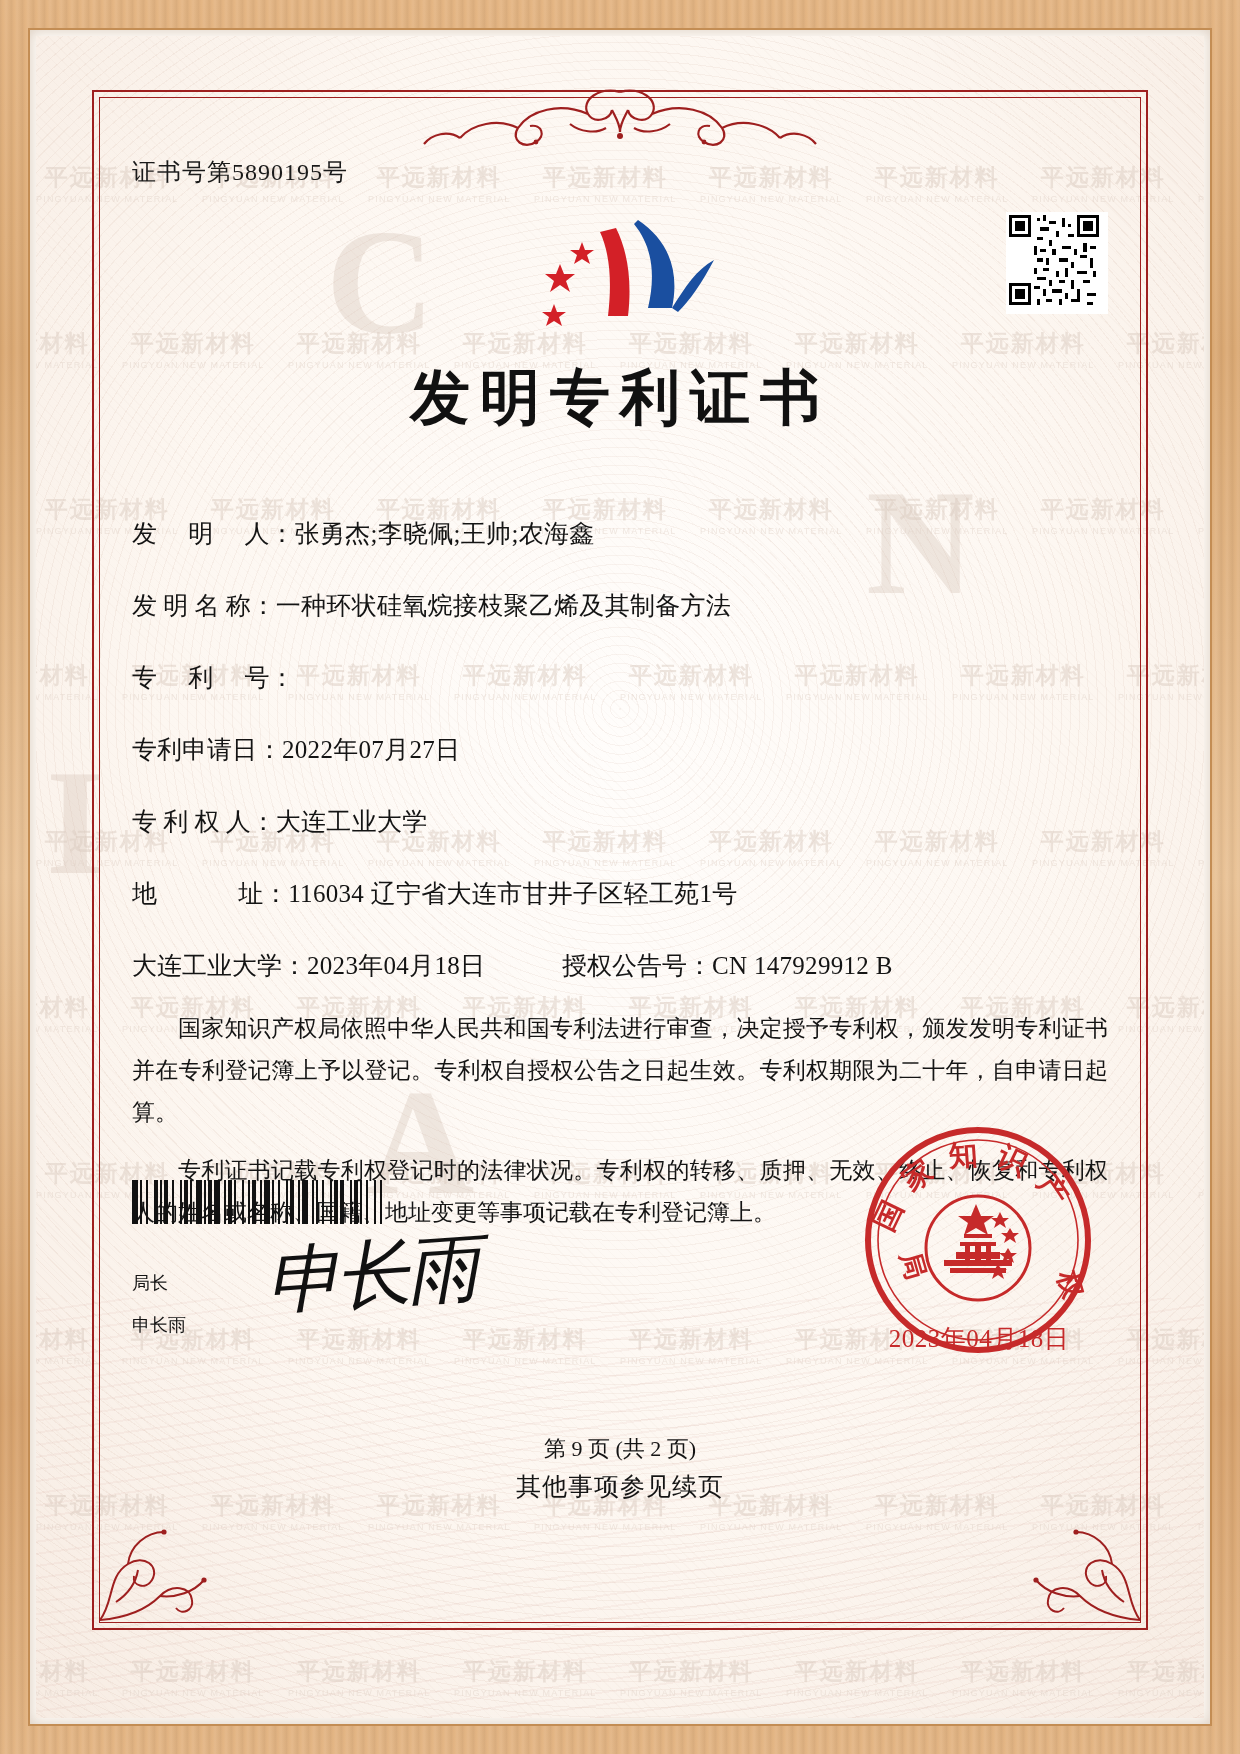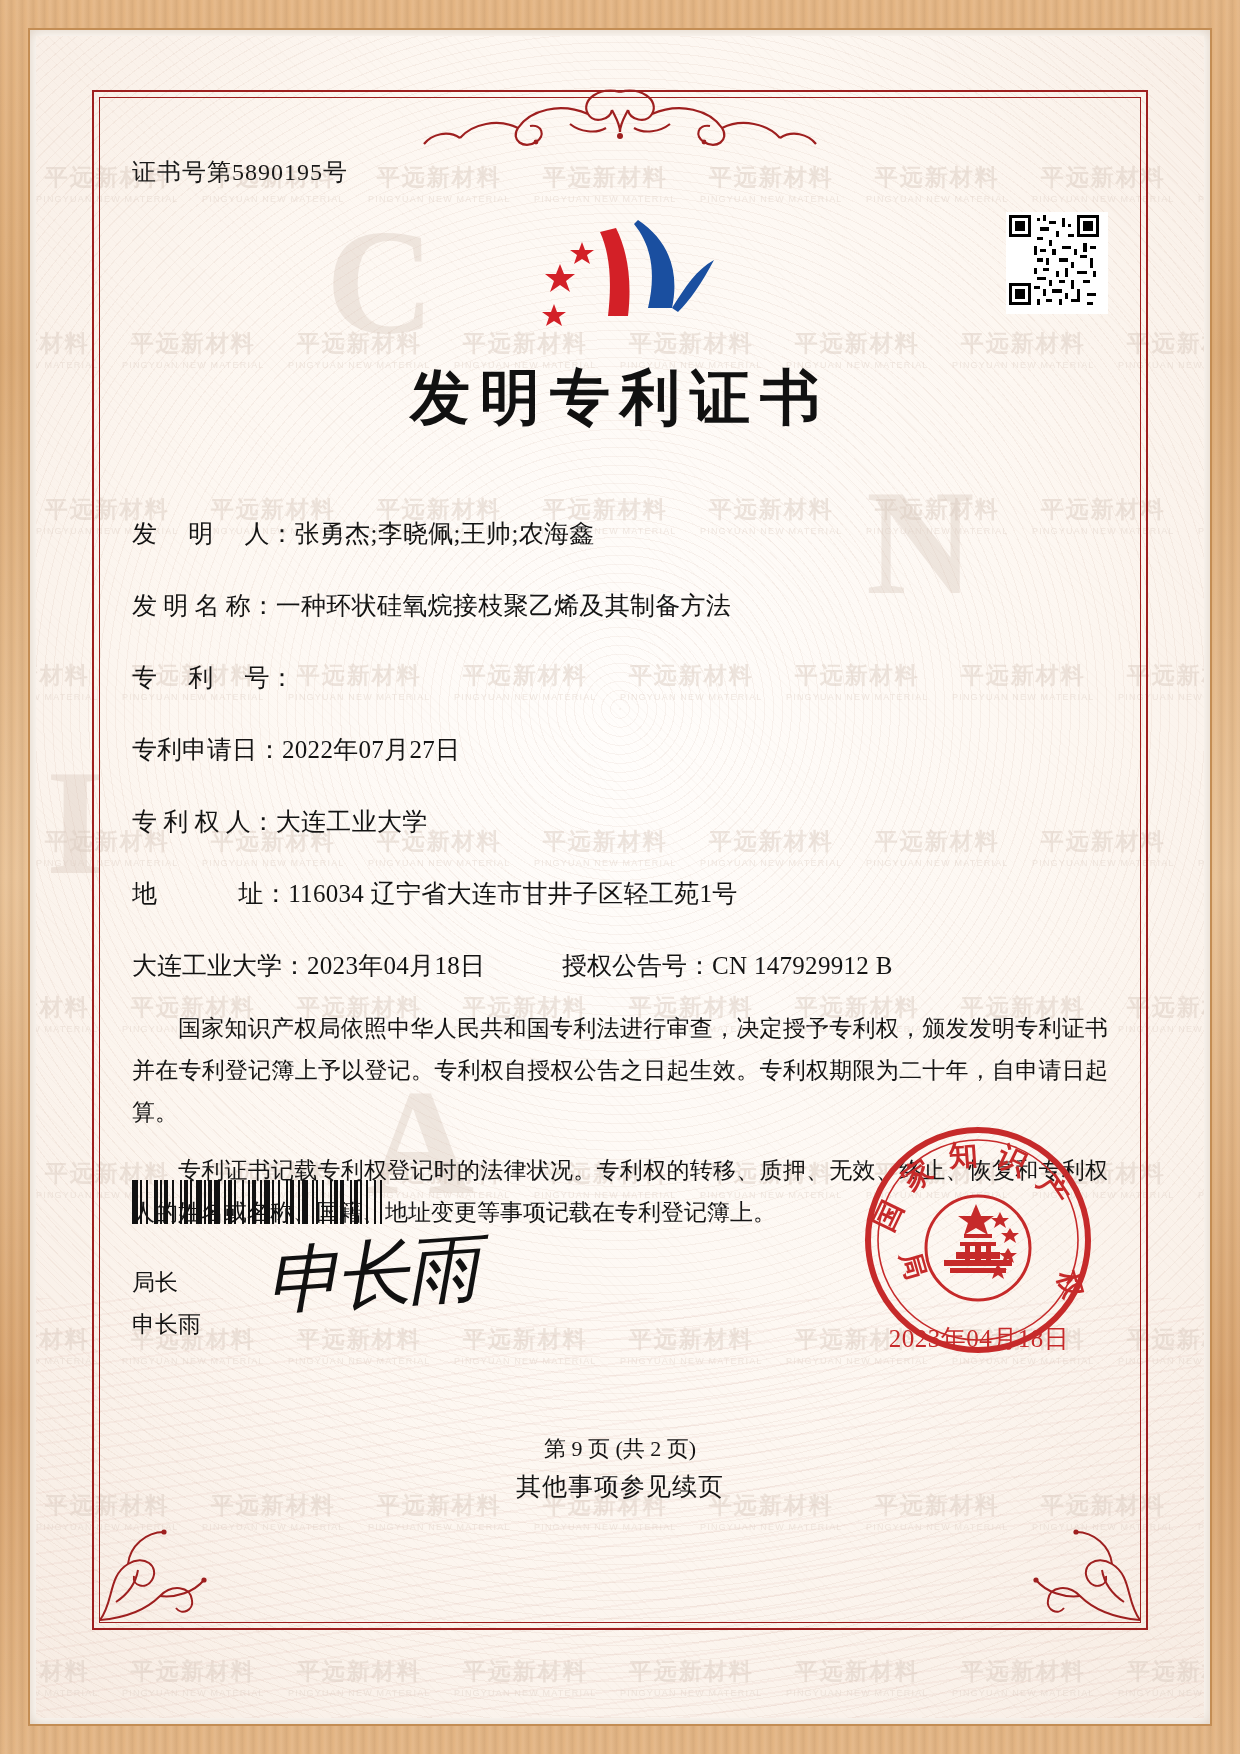--- a/index.html
+++ b/index.html
@@ -210,21 +210,21 @@
     display: block;
     background: #111;
     height: 100%;
   }
 
   
   .sign-block {
     position: absolute;
     left: 96px;
     top: 1226px;
-    font-size: 23px;
+    font-size: 18px;
     line-height: 42px;
     color: #141414;
   }
   .signature {
     position: absolute;
     left: 230px;
     top: 1190px;
     font-family: "DejaVu Serif", serif;
     font-size: 74px;
     color: #111;

